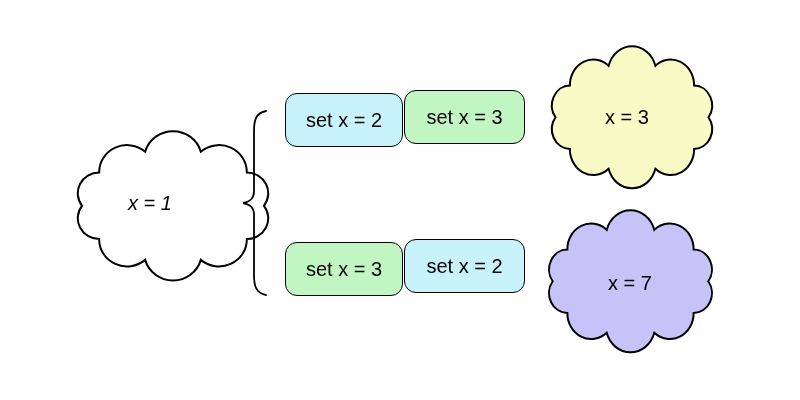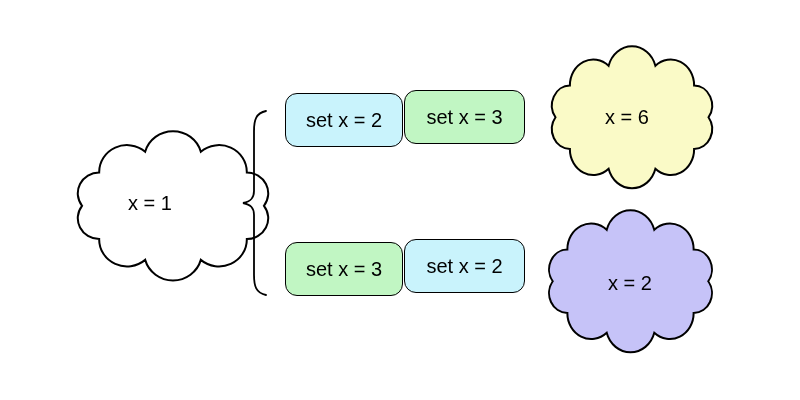--- a/index.html
+++ b/index.html
@@ -60,21 +60,21 @@
   [data-color="cyan"]   { background-color: var(--color-cyan,   #c9f3fc); fill: var(--color-cyan,   #c9f3fc); }
   [data-color="green"]  { background-color: var(--color-green,  #c1f6c3); fill: var(--color-green,  #c1f6c3); }
   [data-color="yellow"] { fill: var(--color-yellow, #fafac7); }
   [data-color="purple"] { fill: var(--color-purple, #c6c3f8); }
   [data-color="white"]  { fill: var(--color-white,  #ffffff); }
   
   .box-r1-s1 { left: 285px; top: 93px;  }
   .box-r1-s2 { left: 404px; top: 90px;  }
   .box-r2-s1 { left: 285px; top: 242px; }
   .box-r2-s2 { left: 404px; top: 239px; }
-  .label-start      { left: 80px;  top: 191px; }
+  .label-start      { left: 80px;  top: 191px; font-style: italic; }
   .label-result-top { left: 557px; top: 105px; }
   .label-result-bot { left: 560px; top: 271px; }
 </style>
 </head>
 <body>
 
 <div class="stage">
 
   <svg class="shapes-layer" width="800" height="400" viewBox="0 0 800 400" xmlns="http://www.w3.org/2000/svg">
 
@@ -106,16 +106,16 @@
   </svg>
 
   <div class="cloud-label label-start">x = 1</div>
 
   <div class="step-box box-r1-s1" data-color="cyan">set x = 2</div>
   <div class="step-box wide box-r1-s2" data-color="green">set x = 3</div>
 
   <div class="step-box box-r2-s1" data-color="green">set x = 3</div>
   <div class="step-box wide box-r2-s2" data-color="cyan">set x = 2</div>
 
-  <div class="cloud-label label-result-top">x = 6</div>
-  <div class="cloud-label label-result-bot">x = 2</div>
+  <div class="cloud-label label-result-top">x = 3</div>
+  <div class="cloud-label label-result-bot">x = 7</div>
 
 </div>
 
 </body></html>

